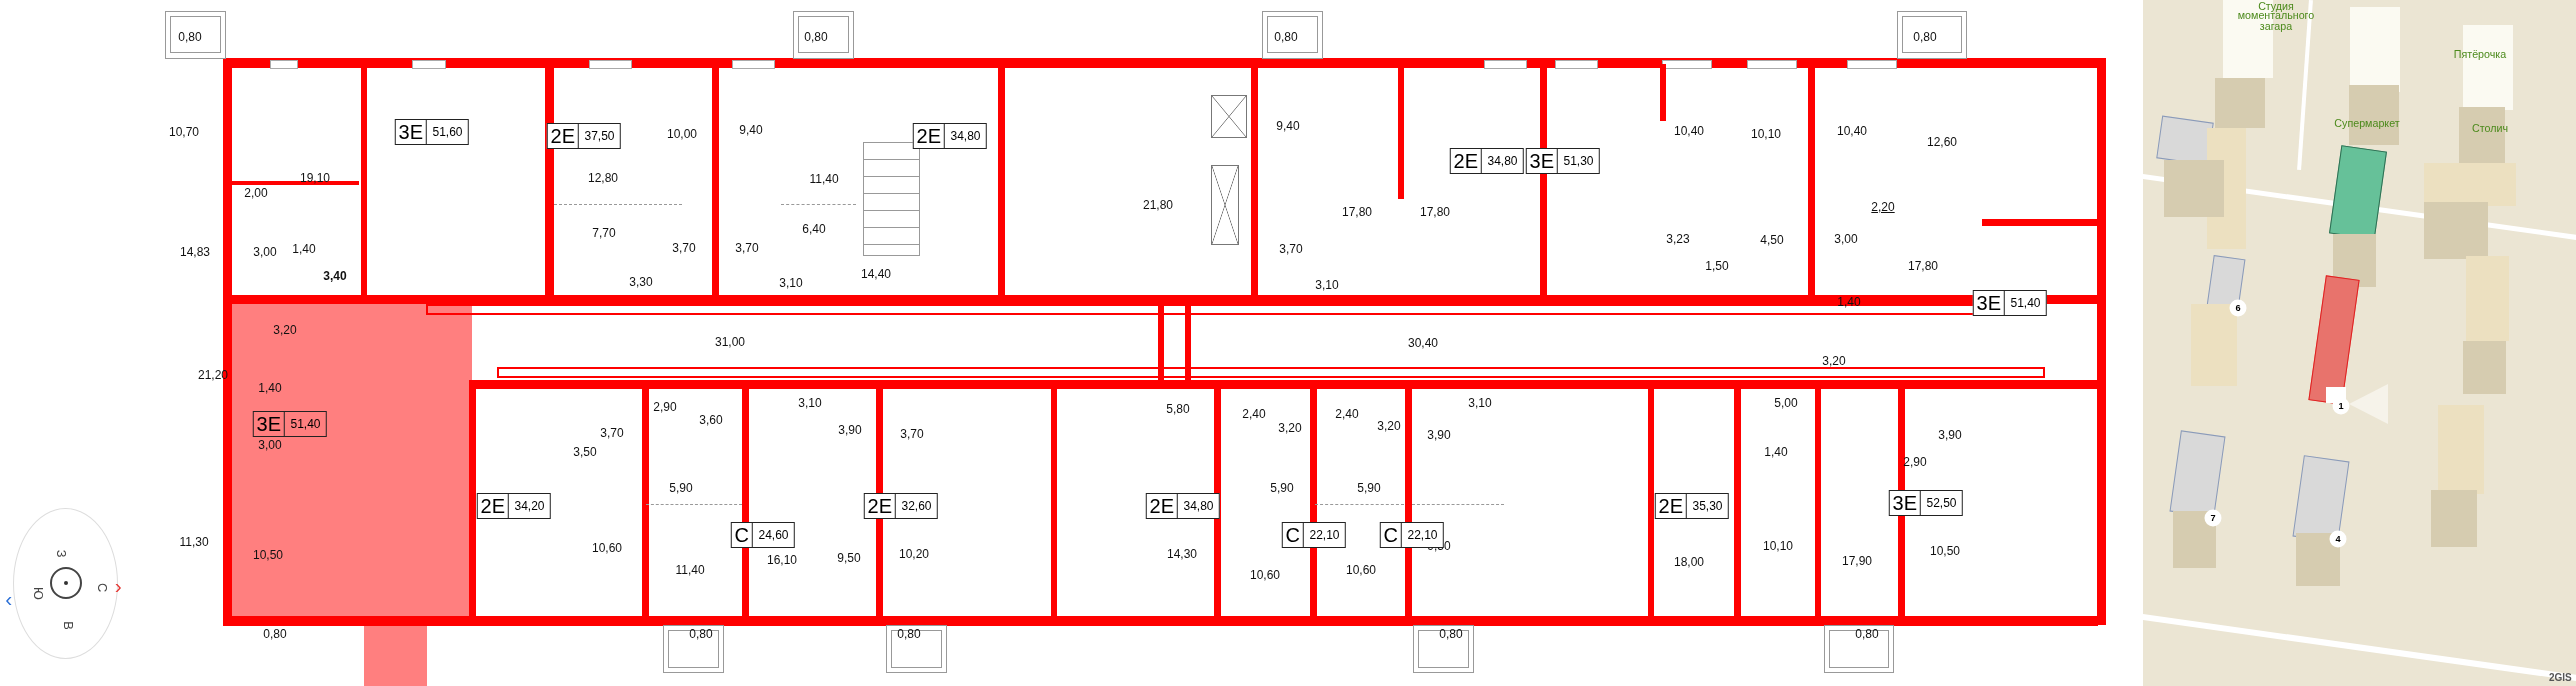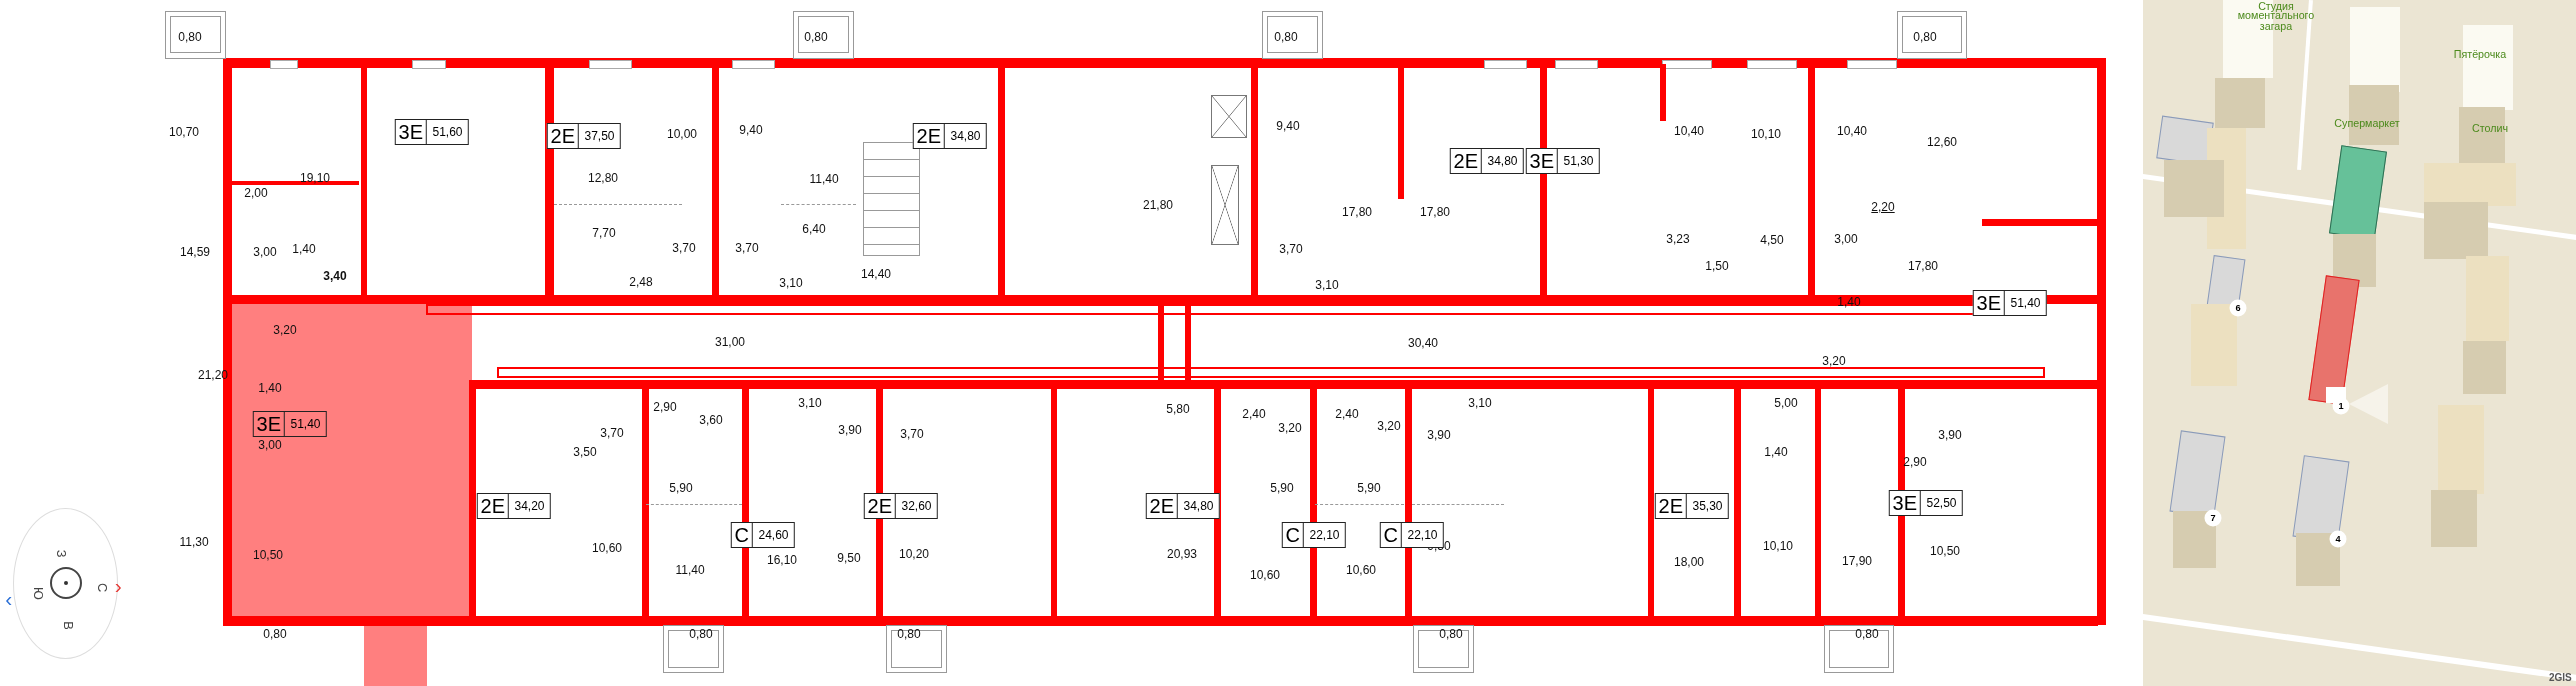--- a/index.html
+++ b/index.html
@@ -105,34 +105,34 @@
   <div class="dash" style="left:781px;top:204px;width:75px;"></div>
 
   <div class="sel" style="left:223px;top:299px;width:249px;height:327px;"></div>
   <div class="sel" style="left:364px;top:616px;width:63px;height:71px;"></div>
 
   <div id="rooms">
       <div class="lbl" style="left: 190px; top: 37px;">0,80</div>
       <div class="lbl" style="left: 184px; top: 132px;">10,70</div>
       <div class="lbl" style="left: 315px; top: 178px;">19,10</div>
       <div class="lbl" style="left: 256px; top: 193px;">2,00</div>
-      <div class="lbl" style="left: 195px; top: 252px;">14,59</div>
+      <div class="lbl" style="left: 195px; top: 252px;">14,83</div>
       <div class="lbl" style="left: 265px; top: 252px;">3,00</div>
       <div class="lbl" style="left: 304px; top: 249px;">1,40</div>
       <div class="lbl" style="left: 335px; top: 276px; font-weight: bold;">3,40</div>
       <div class="lbl" style="left: 285px; top: 330px;">3,20</div>
       <div class="lbl" style="left: 213px; top: 375px;">21,20</div>
       <div class="lbl" style="left: 270px; top: 388px;">1,40</div>
       <div class="lbl" style="left: 270px; top: 445px;">3,00</div>
       <div class="lbl" style="left: 194px; top: 542px;">11,30</div>
       <div class="lbl" style="left: 268px; top: 555px;">10,50</div>
       <div class="lbl" style="left: 275px; top: 634px;">0,80</div>
       <div class="lbl" style="left: 603px; top: 178px;">12,80</div>
       <div class="lbl" style="left: 604px; top: 233px;">7,70</div>
-      <div class="lbl" style="left: 641px; top: 282px;">2,48</div>
+      <div class="lbl" style="left: 641px; top: 282px;">3,30</div>
       <div class="lbl" style="left: 682px; top: 134px;">10,00</div>
       <div class="lbl" style="left: 684px; top: 248px;">3,70</div>
       <div class="lbl" style="left: 751px; top: 130px;">9,40</div>
       <div class="lbl" style="left: 747px; top: 248px;">3,70</div>
       <div class="lbl" style="left: 816px; top: 37px;">0,80</div>
       <div class="lbl" style="left: 824px; top: 179px;">11,40</div>
       <div class="lbl" style="left: 814px; top: 229px;">6,40</div>
       <div class="lbl" style="left: 791px; top: 283px;">3,10</div>
       <div class="lbl" style="left: 876px; top: 274px;">14,40</div>
       <div class="lbl" style="left: 1158px; top: 205px;">21,80</div>
@@ -166,21 +166,21 @@
       <div class="lbl" style="left: 690px; top: 570px;">11,40</div>
       <div class="lbl" style="left: 701px; top: 634px;">0,80</div>
       <div class="lbl" style="left: 810px; top: 403px;">3,10</div>
       <div class="lbl" style="left: 782px; top: 560px;">16,10</div>
       <div class="lbl" style="left: 850px; top: 430px;">3,90</div>
       <div class="lbl" style="left: 849px; top: 558px;">9,50</div>
       <div class="lbl" style="left: 912px; top: 434px;">3,70</div>
       <div class="lbl" style="left: 914px; top: 554px;">10,20</div>
       <div class="lbl" style="left: 909px; top: 634px;">0,80</div>
       <div class="lbl" style="left: 1178px; top: 409px;">5,80</div>
-      <div class="lbl" style="left: 1182px; top: 554px;">20,93</div>
+      <div class="lbl" style="left: 1182px; top: 554px;">14,30</div>
       <div class="lbl" style="left: 1254px; top: 414px;">2,40</div>
       <div class="lbl" style="left: 1290px; top: 428px;">3,20</div>
       <div class="lbl" style="left: 1282px; top: 488px;">5,90</div>
       <div class="lbl" style="left: 1265px; top: 575px;">10,60</div>
       <div class="lbl" style="left: 1347px; top: 414px;">2,40</div>
       <div class="lbl" style="left: 1389px; top: 426px;">3,20</div>
       <div class="lbl" style="left: 1369px; top: 488px;">5,90</div>
       <div class="lbl" style="left: 1361px; top: 570px;">10,60</div>
       <div class="lbl" style="left: 1439px; top: 435px;">3,90</div>
       <div class="lbl" style="left: 1480px; top: 403px;">3,10</div>

